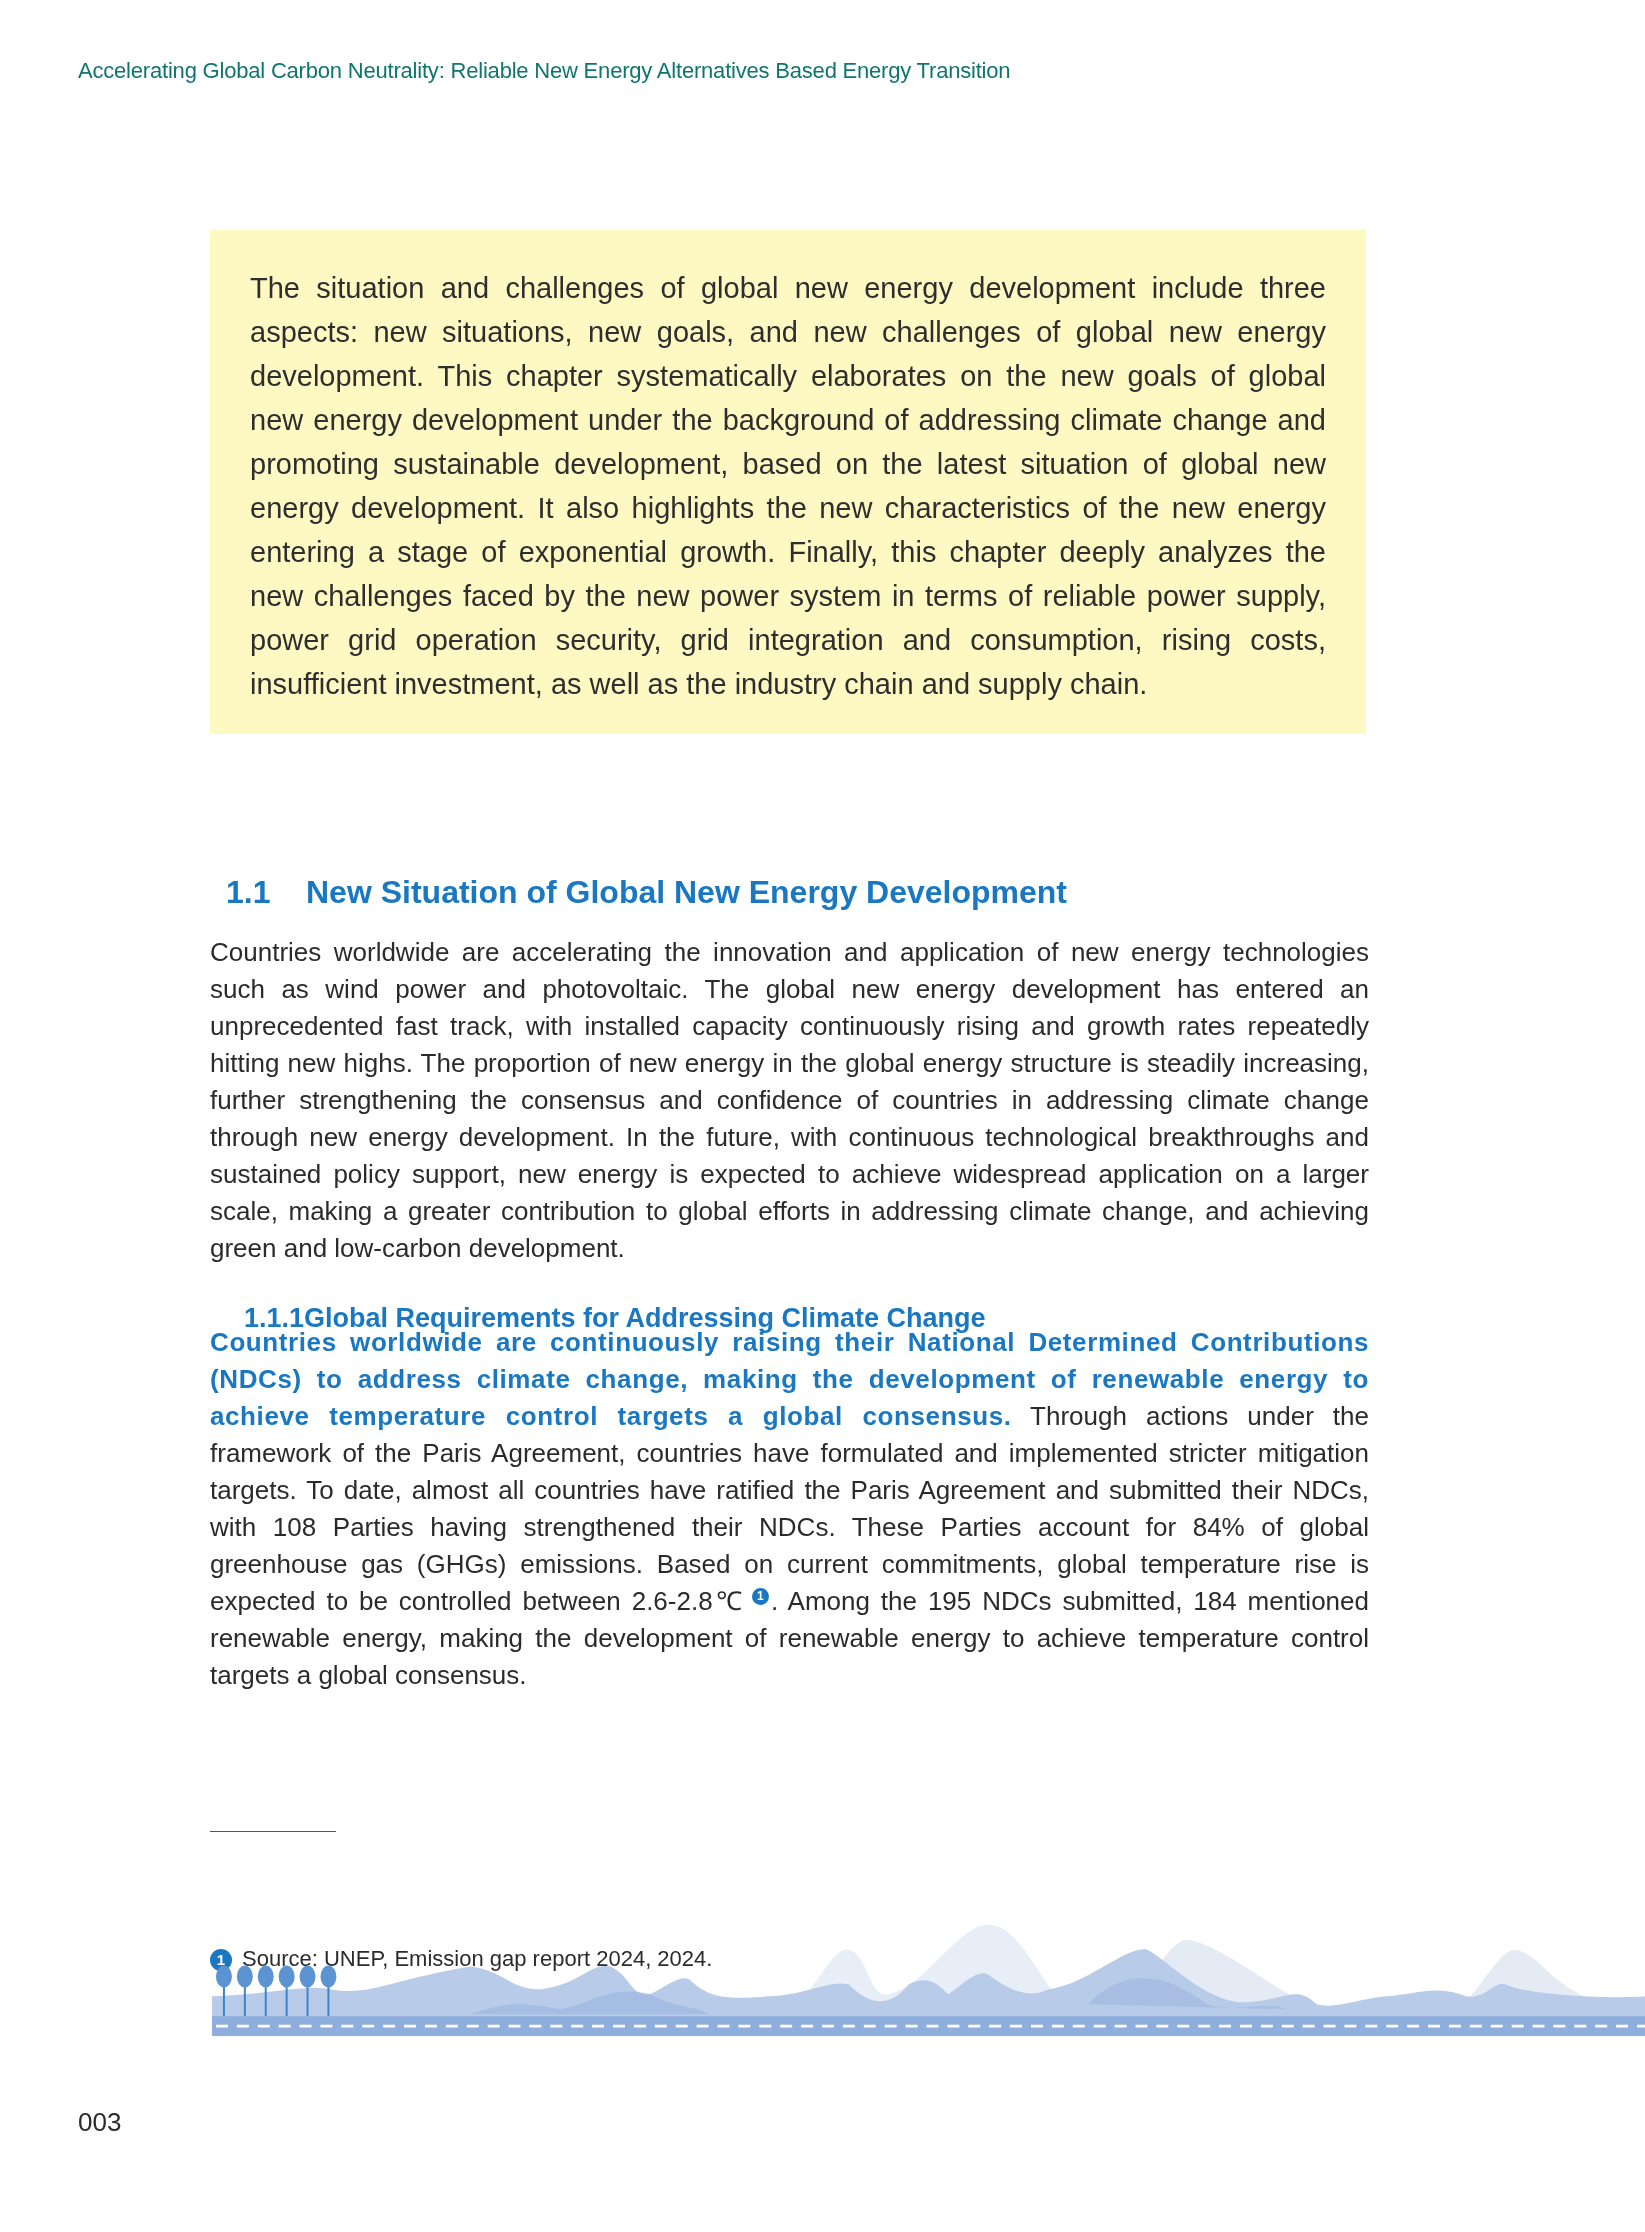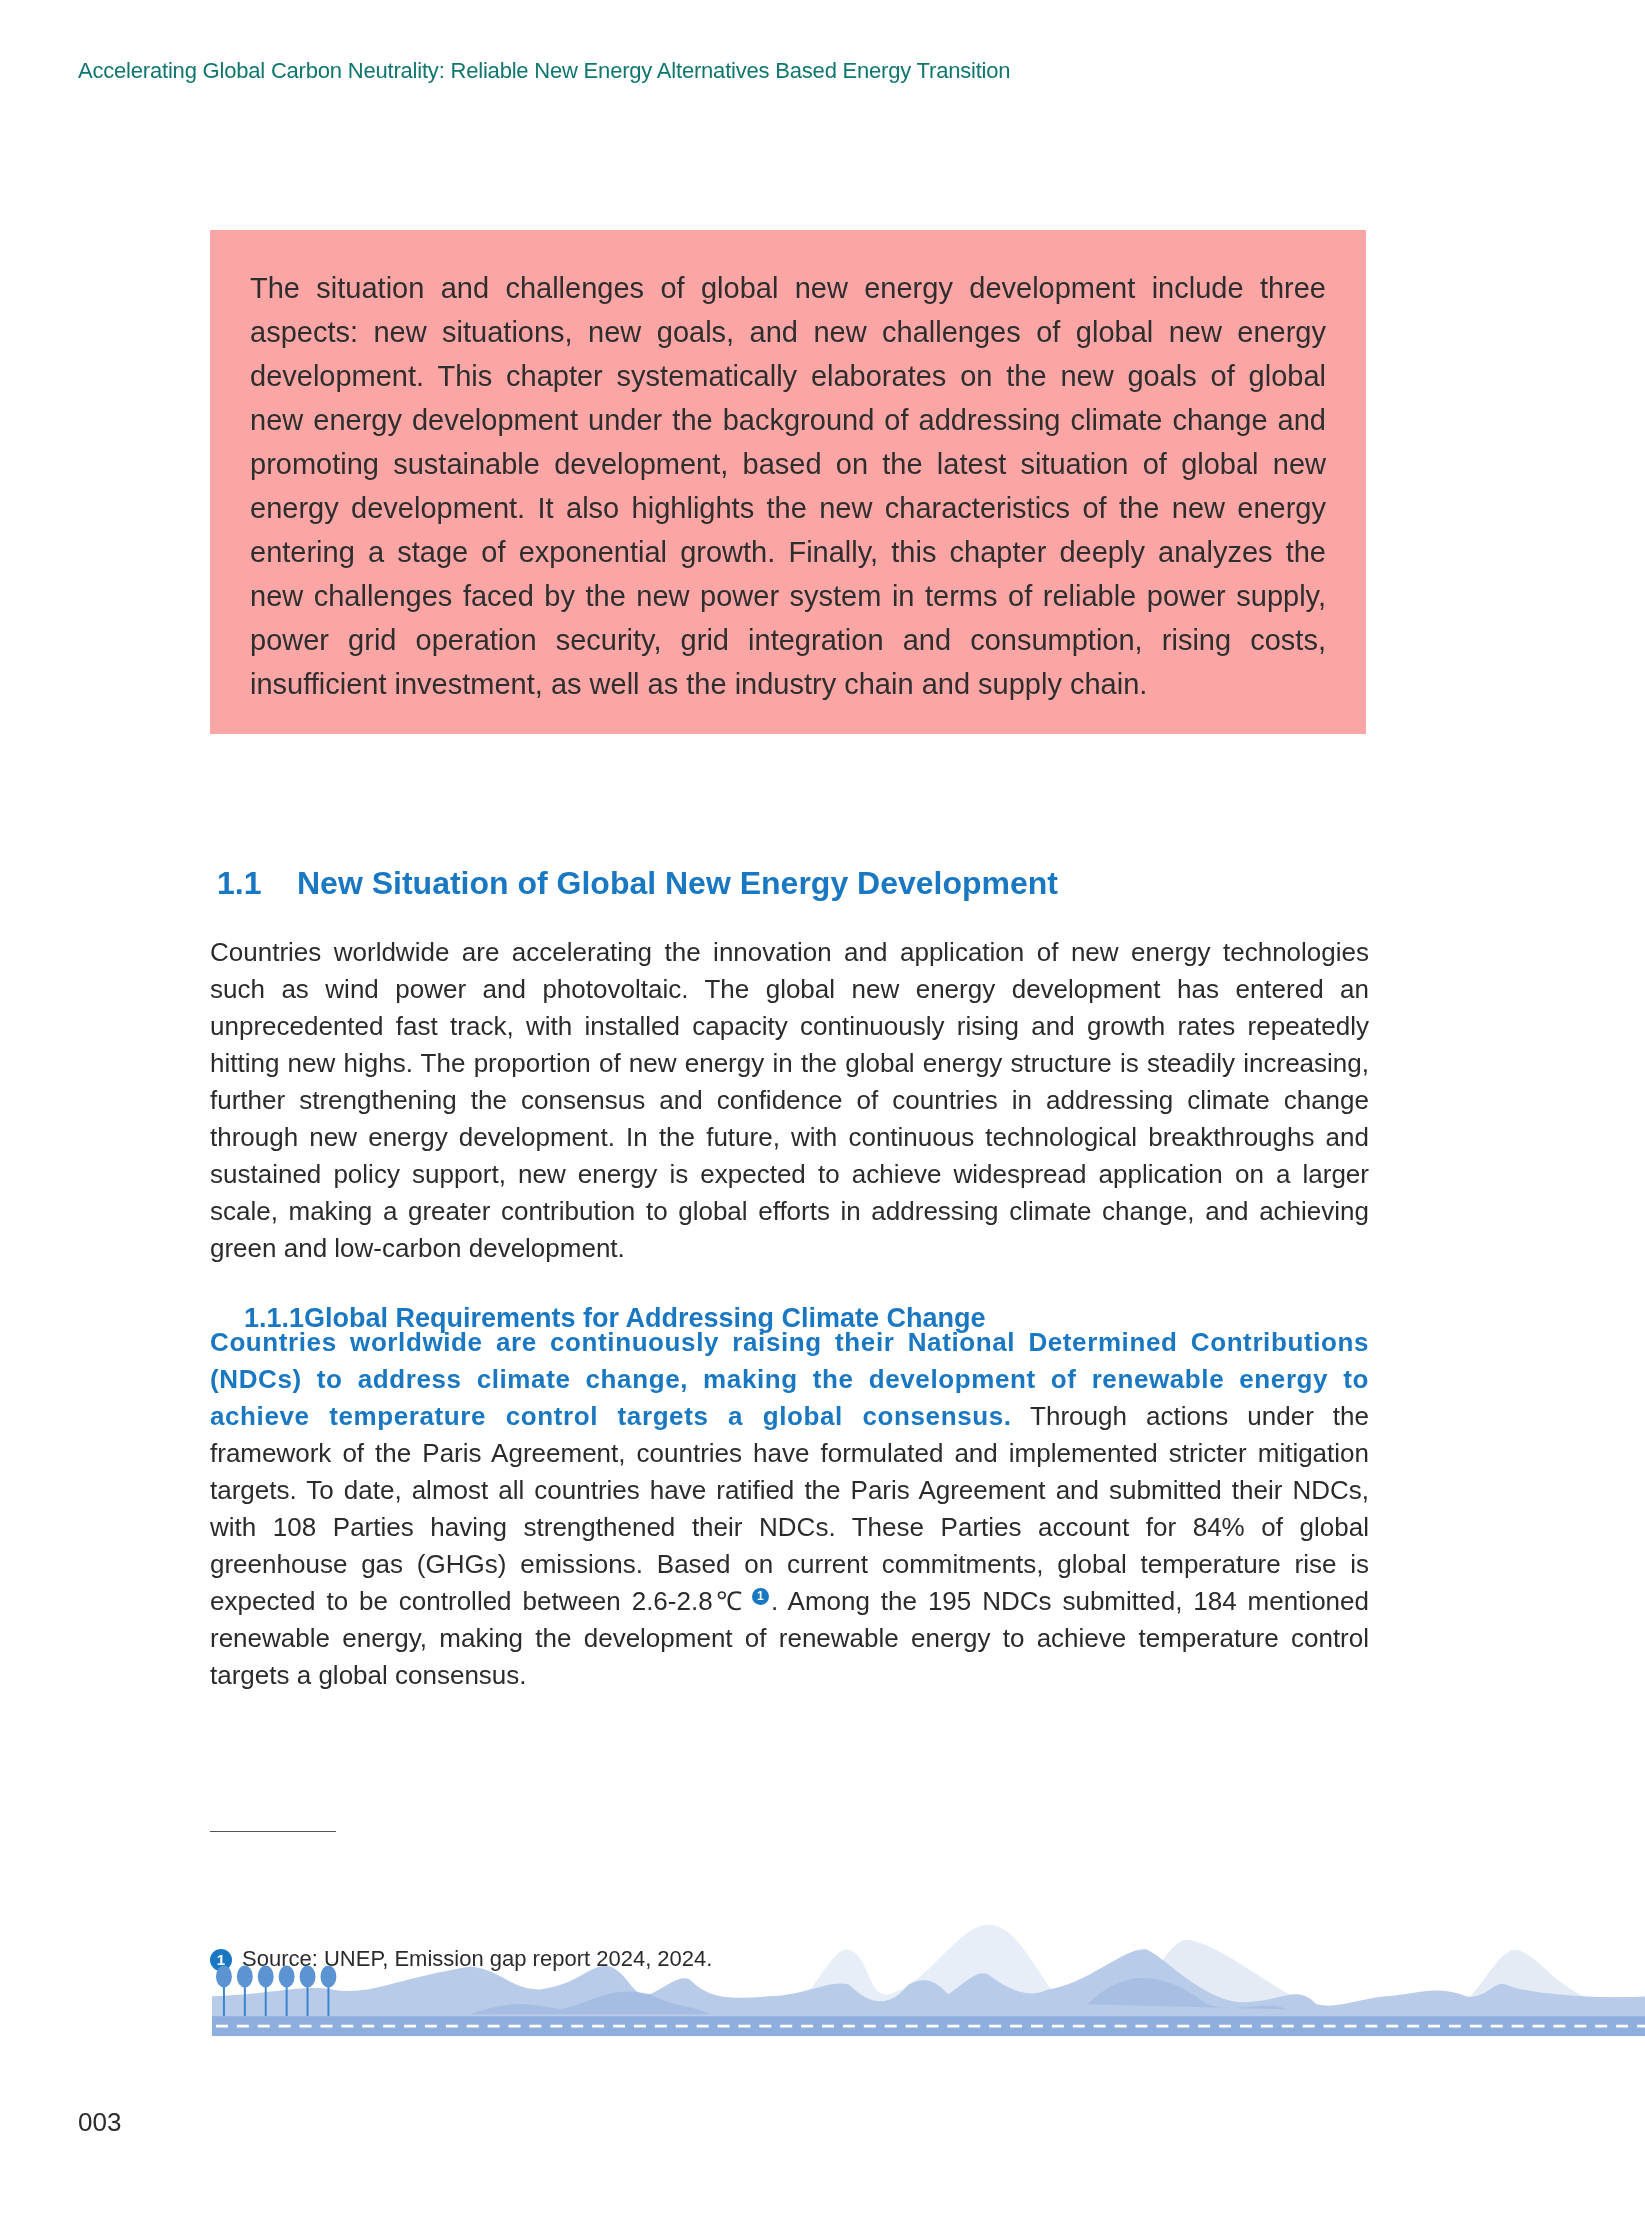--- a/index.html
+++ b/index.html
@@ -1,21 +1,21 @@
 <!DOCTYPE html>
 <html><head>
 <meta charset="utf-8">
 <style>
   html, body { margin: 0; padding: 0; background: #ffffff; }
   body { width: 1646px; height: 2233px; position: relative; overflow: hidden;
          font-family: "Liberation Sans", sans-serif; color: #2b2b2b; }
   .running-header { position: absolute; left: 78px; top: 58px; font-size: 22px; color: #0f766e; letter-spacing: -0.2px; }
-  .abstract-box { position: absolute; left: 210px; top: 230px; width: 1156px; height: 504px; background: #fca5a5; box-sizing: border-box; padding: 36px 40px 0 40px; }
+  .abstract-box { position: absolute; left: 210px; top: 230px; width: 1156px; height: 504px; background: #fef9c3; box-sizing: border-box; padding: 36px 40px 0 40px; }
   .abstract-text { font-size: 29px; line-height: 44px; text-align: justify; color: #2e2e2e; margin: 0; }
-  .h2 { position: absolute; left: 210px; top: 858px; font-size: 32px; font-weight: bold; color: #1a78c2; margin: 7px; white-space: nowrap; }
+  .h2 { position: absolute; left: 210px; top: 858px; font-size: 32px; font-weight: bold; color: #1a78c2; margin: 16px; white-space: nowrap; }
   .h2 .num { display: inline-block; width: 80px; }
   .h3 { position: absolute; left: 210px; top: 1303px; font-size: 27px; font-weight: bold; color: #1a78c2; margin: 0; white-space: nowrap; text-align: right; }
   .h3 .num { display: inline-block; width: 94px; }
   .para { position: absolute; left: 210px; width: 1159px; font-size: 26px; line-height: 37px; text-align: justify; margin: 0; color: #2b2b2b; }
   .para1 { top: 934px; }
   .para2 { top: 1324px; }
   .hl { color: #1a78c2; font-weight: bold; letter-spacing: 0.6px; }
   .fn-marker { display: inline-block; width: 17px; height: 17px; border-radius: 50%; background: #1a78c2; color: #fff; font-size: 12px; font-weight: bold; text-align: center; line-height: 17px; vertical-align: 10px; margin: 0 2px 0 6px; }
   .fn-rule { position: absolute; left: 210px; top: 1831px; width: 126px; height: 0; border-top: 1.5px solid #555; }
   .footnote { position: absolute; left: 210px; top: 1946px; font-size: 22px; color: #2b2b2b; white-space: nowrap; }

